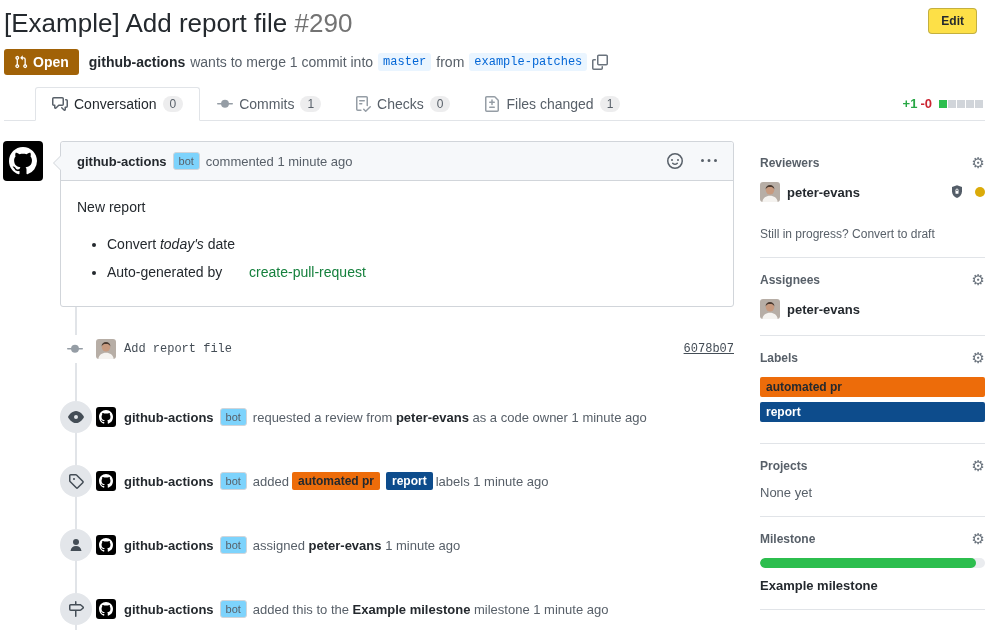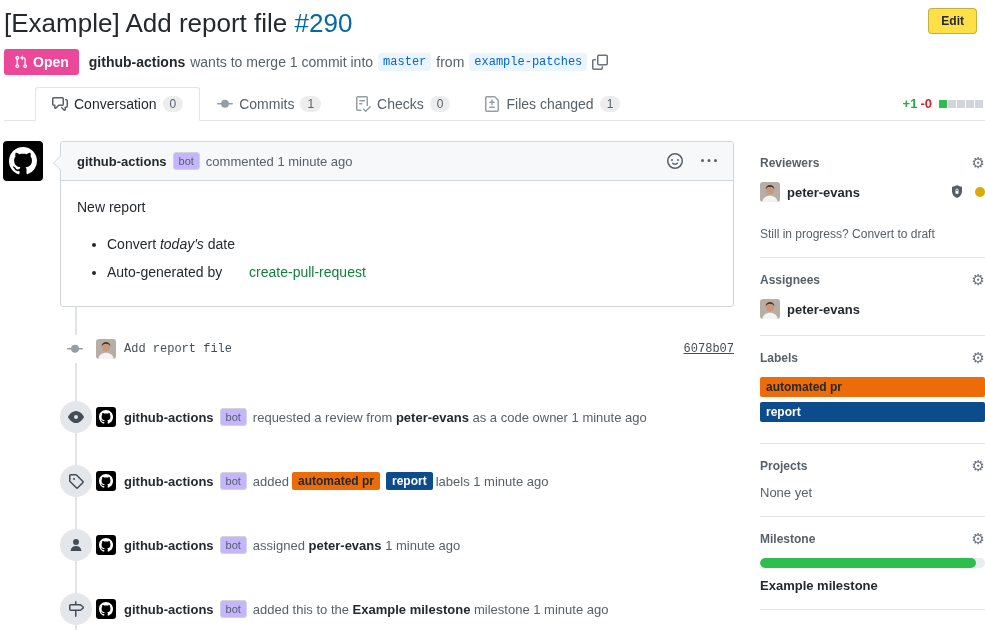--- a/index.html
+++ b/index.html
@@ -2,21 +2,21 @@
 <html><head>
 <meta charset="utf-8">
 <style>
   * { box-sizing: border-box; }
   body { margin:0; background:#fff; color:#24292e; font-family:"Liberation Sans","DejaVu Sans",sans-serif; }
   .page { width:985px; height:630px; overflow:hidden; padding:8px 0 0 4px; position:relative; }
 
   
   .title-row { display:flex; justify-content:space-between; align-items:flex-start; padding-right:8px; }
   h1 { font-size:26px; font-weight:400; margin:0; line-height:1.2; }
-  .pr-number { color:#0369a1; }
+  .pr-number { color:#737373; }
   .btn-edit { background:#fde047; border:1px solid rgba(27,31,35,.25); border-radius:4px; font-size:12px; font-weight:700; padding:5px 12px; color:#24292e; cursor:pointer; font-family:inherit; }
   .meta-row { margin-top:10px; display:flex; align-items:center; gap:10px; font-size:14px; color:#586069; }
   .state-badge { display:inline-flex; align-items:center; gap:5px; color:#fff; font-weight:700; font-size:14px; padding:5px 10px; border-radius:3px; }
   .meta-text { display:flex; align-items:center; gap:5px; flex-wrap:wrap; }
   .meta-text strong { color:#24292e; }
   .branch { font-family:"Liberation Mono","DejaVu Sans Mono",monospace; font-size:12px; color:#0366d6; background:#eaf5ff; padding:2px 5px; border-radius:3px; }
   .copy-icon { color:#6a737d; cursor:pointer; display:inline-flex; }
 
   
   .tabs { display:flex; align-items:stretch; margin-top:12px; border-bottom:1px solid #e1e4e8; padding-left:4px; }
@@ -37,21 +37,21 @@
   
   .comment { position:relative; padding-left:56px; }
   .avatar-lg { position:absolute; left:-1px; top:0; width:40px; height:40px; border-radius:4px; background:#000; display:flex; align-items:center; justify-content:center; }
   .comment-box { border:1px solid #d1d5da; border-radius:3px; position:relative; background:#fff; }
   .comment-box::before { content:""; position:absolute; top:13px; left:-8px; border-style:solid; border-width:8px 8px 8px 0; border-color:transparent #d1d5da transparent transparent; }
   .comment-box::after  { content:""; position:absolute; top:14px; left:-7px; border-style:solid; border-width:7px 7px 7px 0; border-color:transparent #f6f8fa transparent transparent; }
   .comment-head { background:#f6f8fa; border-bottom:1px solid #d1d5da; padding:10px 16px; border-radius:3px 3px 0 0; display:flex; align-items:center; font-size:13px; color:#586069; }
   .comment-head strong { color:#24292e; }
   .head-actions { margin-left:auto; display:flex; align-items:center; gap:18px; color:#586069; }
   .head-actions svg { cursor:pointer; }
-  .bot-badge { border:1px solid #d1d5da; border-radius:3px; padding:0 5px; font-size:11px; color:#586069; margin:0 6px; line-height:16px; background:#c4b5fd; }
+  .bot-badge { border:1px solid #d1d5da; border-radius:3px; padding:0 5px; font-size:11px; color:#586069; margin:0 6px; line-height:16px; background:#7dd3fc; }
   .comment-body { padding:16px; font-size:14px; line-height:1.5; color:#24292e; }
   .comment-body p { margin:0 0 16px; }
   .comment-body ul { margin:0; padding-left:30px; }
   .comment-body li { margin-bottom:7px; }
   .link { color:#15803d; text-decoration:none; cursor:pointer;margin-left:23px; }
 
   
   .timeline { position:relative; padding-top:30px; }
   .timeline::before { content:""; position:absolute; left:71px; top:0; bottom:-24px; width:2px; background:#e1e4e8; }
   .commit-row { position:relative; padding-left:92px; display:flex; align-items:center; height:24px; }
@@ -143,21 +143,21 @@
 </svg>
 
 <div class="page">
 
   <div class="title-row">
     <h1><span>[Example] Add report file</span> <span class="pr-number">#290</span></h1>
     <button class="btn-edit">Edit</button>
   </div>
 
   <div class="meta-row">
-    <span class="state-badge" style="background-color: #ec4899;">
+    <span class="state-badge" style="background-color: #a16207;">
         <svg width="14" height="14" fill="#fff">
           <use href="#git-pull-request"></use>
         </svg>
         <span>Open</span>
       </span>
     <span class="meta-text">
       <strong>github-actions</strong>
       <span>wants to merge 1 commit into</span>
       <span class="branch">master</span>
       <span>from</span>

